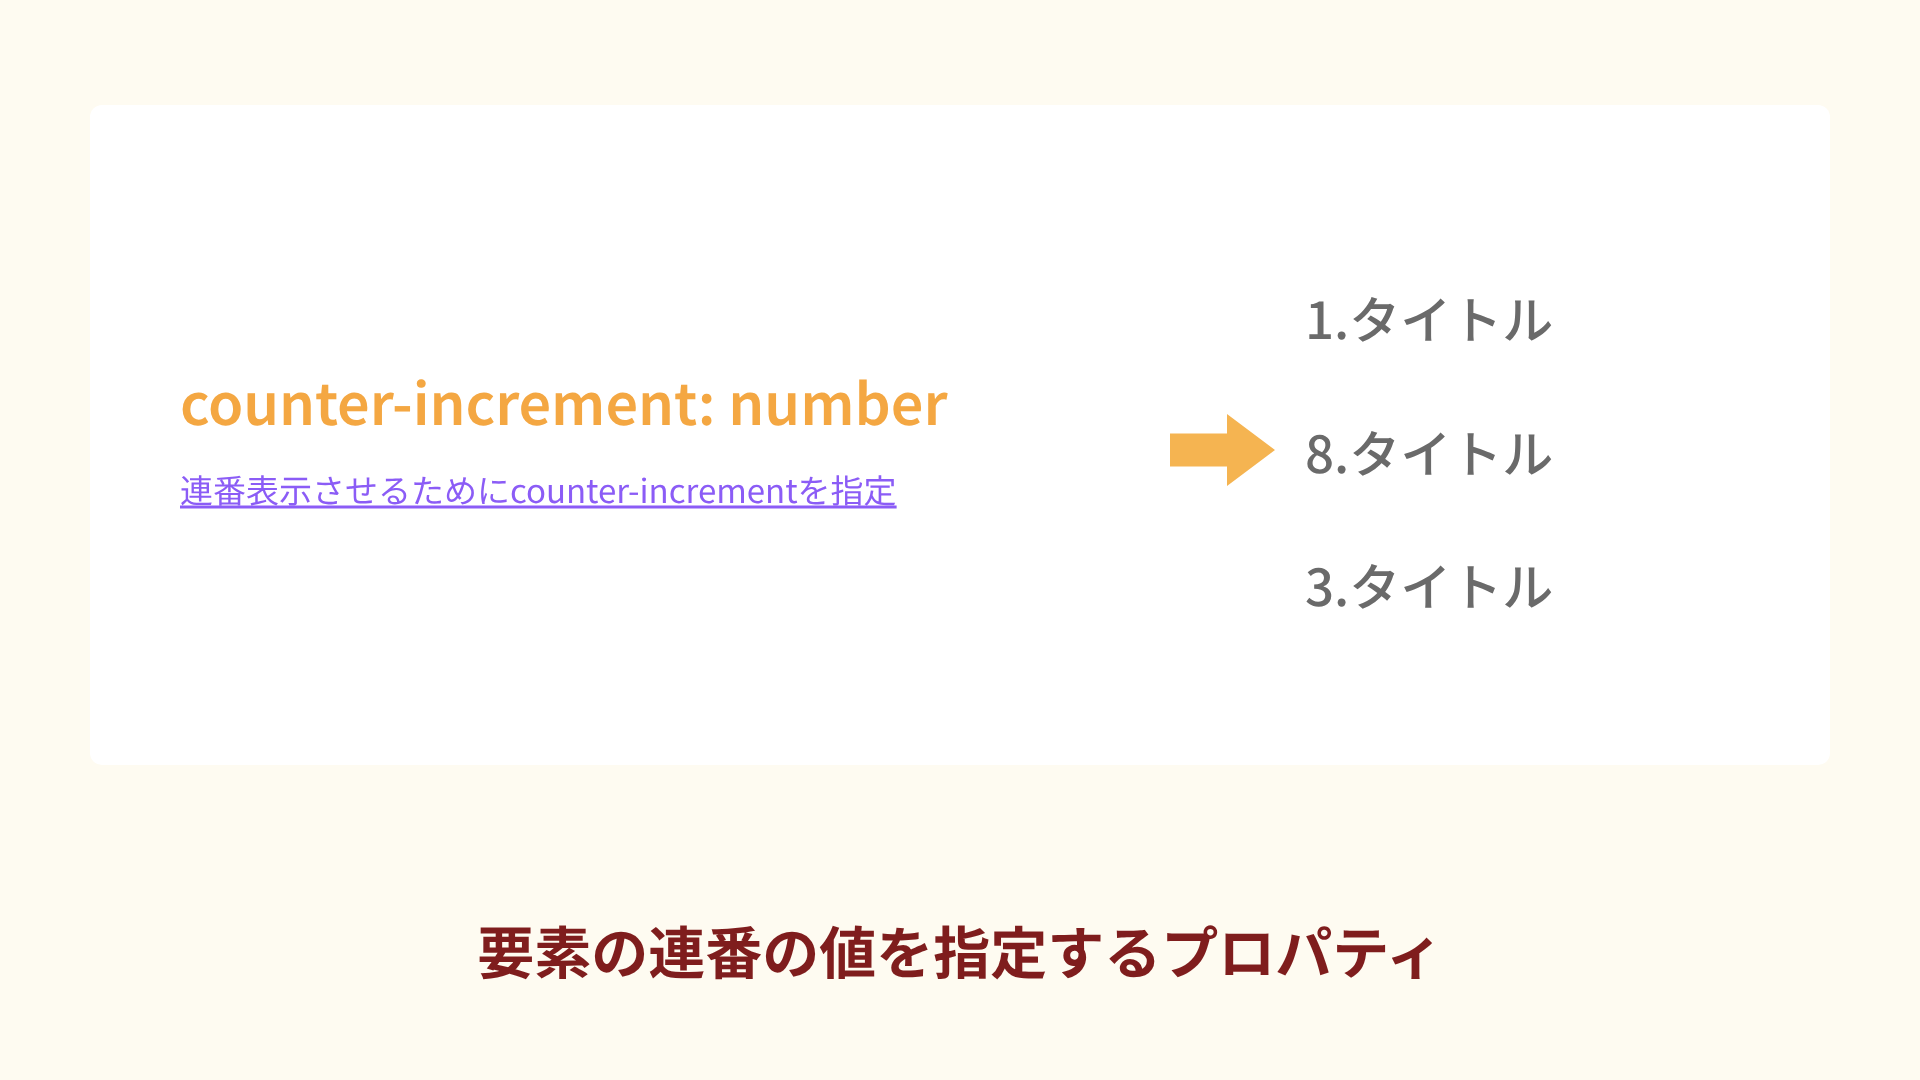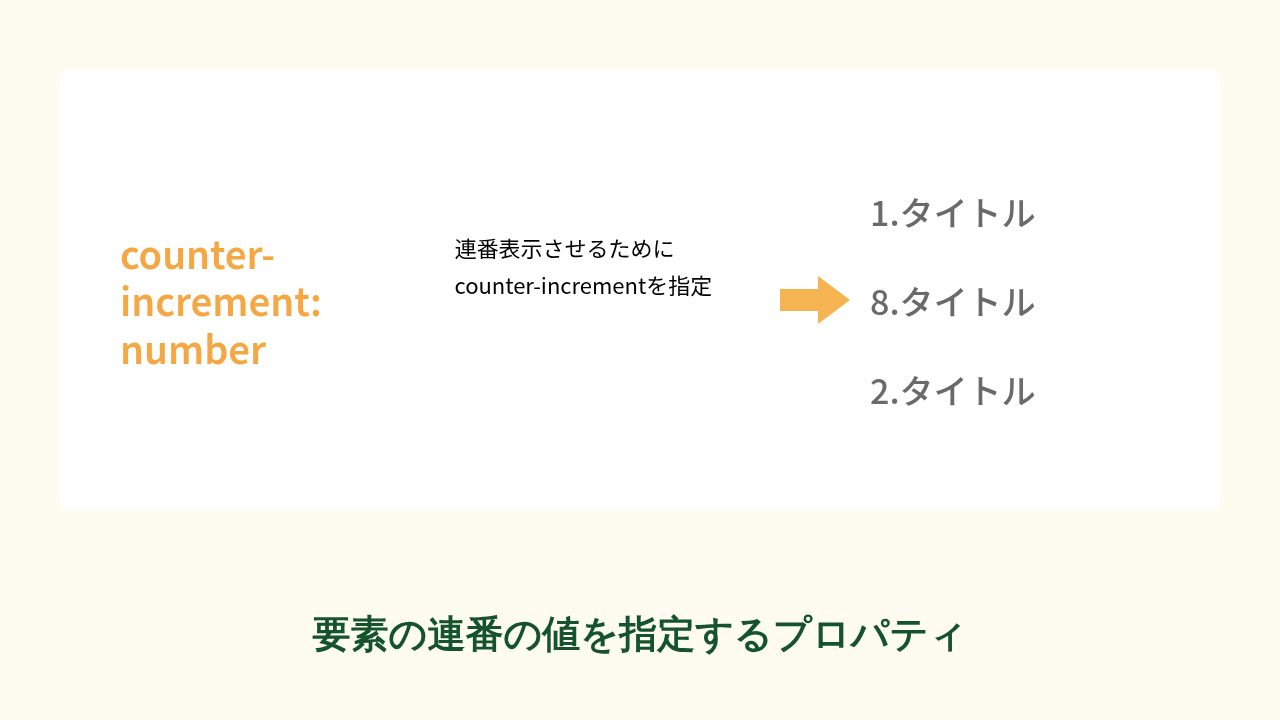--- a/index.html
+++ b/index.html
@@ -19,35 +19,36 @@
     height: 440px;
     background: #ffffff;
     border-radius: 8px;
     padding: 60px 60px 40px 60px;
     display: flex;
     align-items: center;
   }
   .left-col {
     flex: 1;
     display: flex;
-    flex-direction: row;
+    flex-direction: column;
     gap: 18px;
     padding-right: 20px;
   }
   .heading-orange {
     color: #f4a742;
     font-size: 38px;
     font-weight: 600;
     line-height: 1.25;
   }
   .desc {
-    color: #000000;
+    color: #8b5cf6;
     font-size: 22px;
     line-height: 1.7;
     margin-bottom: 12px;
+    text-decoration: underline;
   }
   .arrow-wrap {
     width: 90px;
     display: flex;
     align-items: center;
     justify-content: center;
   }
   .right-col {
     width: 300px;
     display: flex;
@@ -59,41 +60,40 @@
     color: #6a6a6a;
     font-size: 34px;
     font-weight: 500;
   }
   .footer-caption {
     position: absolute;
     left: 0;
     right: 0;
     bottom: 60px;
     text-align: center;
-    color: #14532d;
+    color: #7f1d1d;
     font-size: 38px;
     font-weight: 700;
-    font-family: Liberation Serif, serif;
   }
 </style>
 </head>
 <body>
 
 <div class="card">
   <div class="left-col">
     <div class="heading-orange">counter-increment: number</div>
     <div class="desc">連番表示させるためにcounter-incrementを指定</div>
   </div>
 
   <div class="arrow-wrap">
     <svg width="70" height="48" viewBox="0 0 70 48">
       <polygon points="0,13 38,13 38,0 70,24 38,48 38,35 0,35" fill="#f5b451"></polygon>
     </svg>
   </div>
 
   <div class="right-col">
     <div class="list-line">1.タイトル</div>
     <div class="list-line">8.タイトル</div>
-    <div class="list-line">2.タイトル</div>
+    <div class="list-line">3.タイトル</div>
   </div>
 </div>
 
 <div class="footer-caption">要素の連番の値を指定するプロパティ</div>
 
 </body></html>

